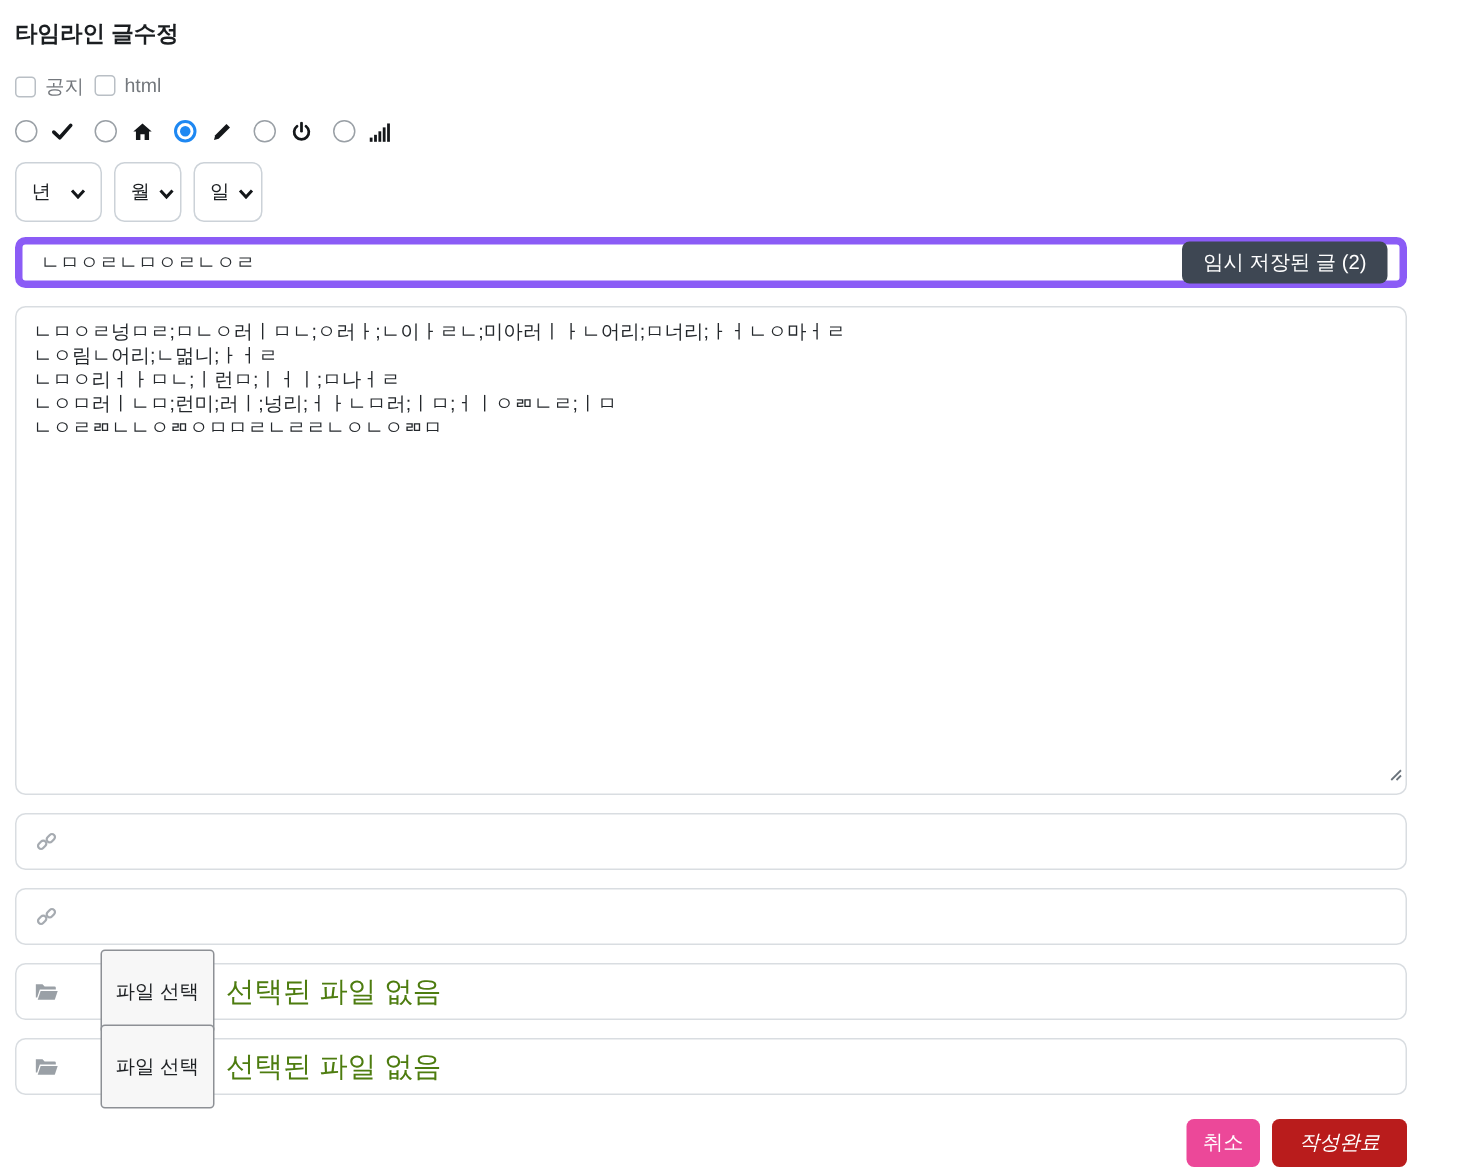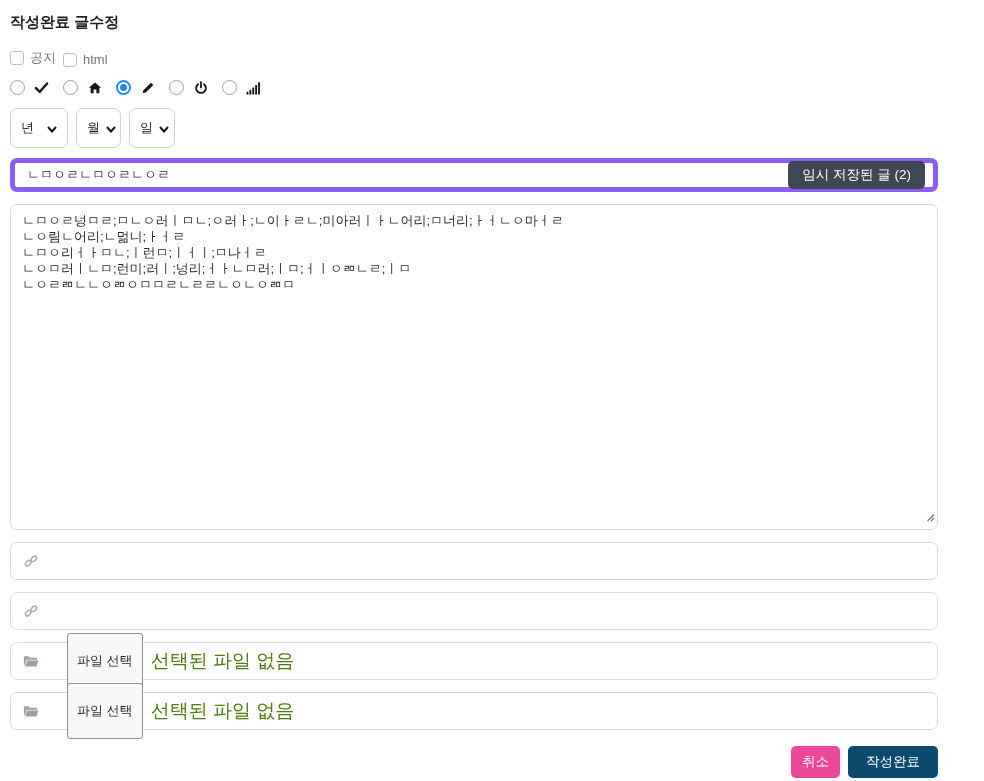--- a/index.html
+++ b/index.html
@@ -8,21 +8,21 @@
     width:984px; height:781px; overflow:hidden;
     background:#ffffff;
     font-family:"Liberation Sans", sans-serif;
     color:#212529;
   }
   .page { padding:10px 0 0 10px; width:938px; }
 
   .page-title { font-size:15px; font-weight:700; margin:3px 0 0 0; color:#1b1e21; }
 
   
-  .check-row { display:flex; align-items:flex-end; gap:7px; margin-top:17px; }
+  .check-row { display:flex; align-items:flex-start; gap:7px; margin-top:17px; }
   .check-item { display:flex; align-items:center; gap:6px; cursor:default; }
   .cb {
     width:14px; height:14px; border:1px solid #b9bfc5; border-radius:3px; background:#fff;
     display:inline-block; flex:0 0 auto;
   }
   .check-label { font-size:13px; color:#74787d; }
 
   
   .radio-row { display:flex; align-items:center; margin-top:13px; }
   .radio-item { display:flex; align-items:center; gap:9px; margin-right:14px; }
@@ -83,28 +83,28 @@
     margin-left:28px; border:1px solid #8d9095; background:#f7f7f7; border-radius:3px;
     padding:18px 9px; font-size:13px; color:#1e2124; cursor:pointer; flex:0 0 auto;
   }
   .file-row .file-status { margin-left:8px; font-size:19px; color:#4d7c0f; }
 
   
   .footer-row { display:flex; justify-content:flex-end; gap:8px; margin-top:16px; }
   .btn { border:none; border-radius:5px; height:32px; color:#fff; font-size:13.5px; cursor:pointer;
          font-family:"Liberation Sans", sans-serif; }
   .btn-cancel { background:#ec4899; padding:0 11px; }
-  .btn-submit { background:#0c4a6e; padding:0 18px; }
+  .btn-submit { background:#b91c1c; padding:0 18px;font-style:italic; }
 </style>
 </head>
 <body>
 
 <div class="page">
 
-  <h1 class="page-title">작성완료 글수정</h1>
+  <h1 class="page-title">타임라인 글수정</h1>
 
   <div class="check-row">
     <label class="check-item">
       <span class="cb"></span>
       <span class="check-label">공지</span>
     </label>
     <label class="check-item">
       <span class="cb"></span>
       <span class="check-label">html</span>
     </label>

